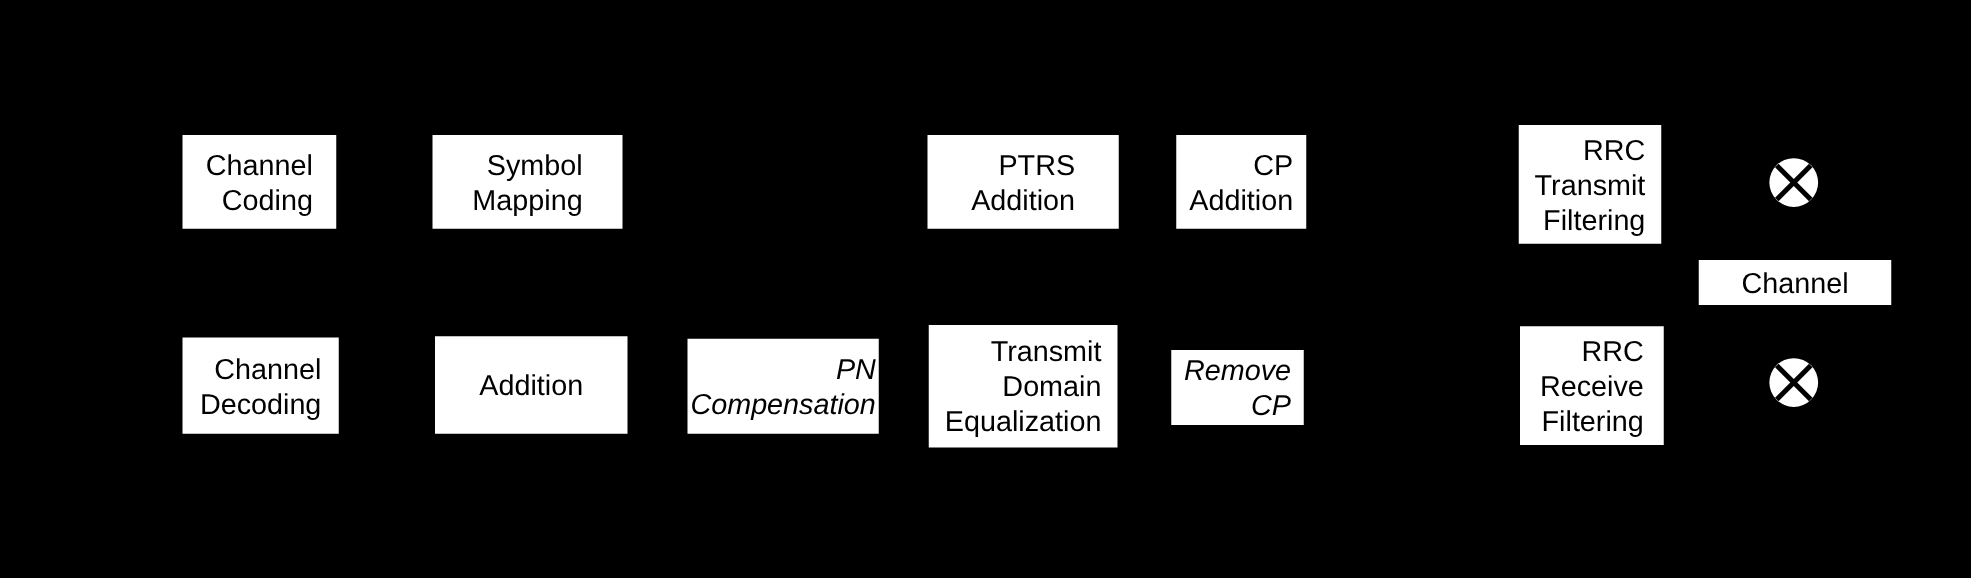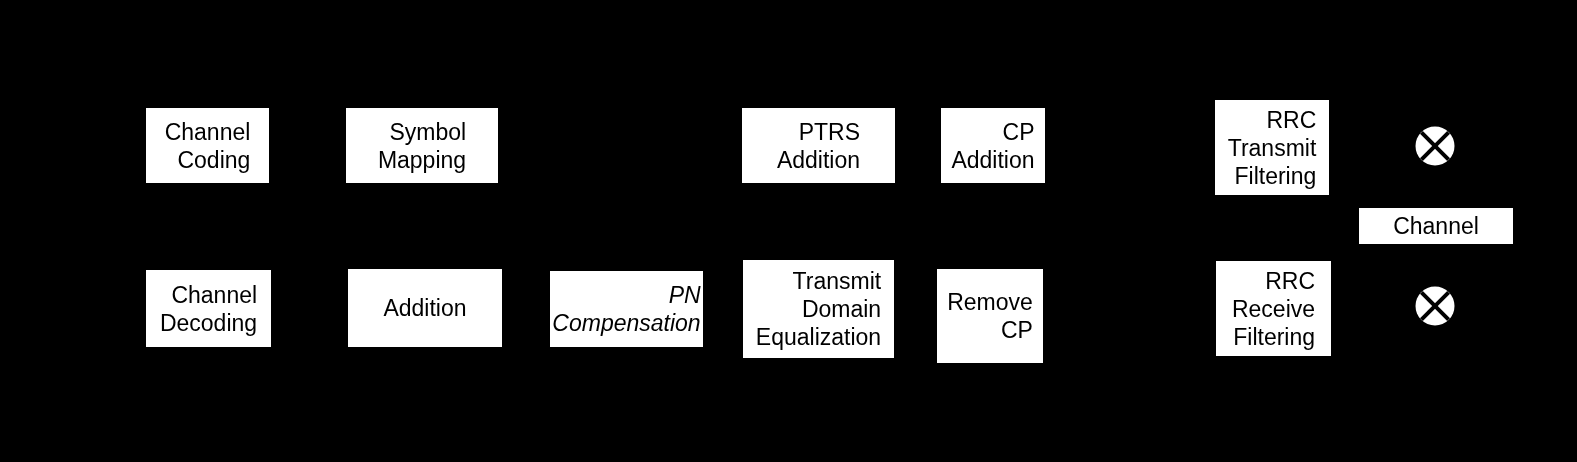--- a/index.html
+++ b/index.html
@@ -25,21 +25,21 @@
   #b-channel-coding   {left:146px; top:108px; width:123px; height:75px;}
   #b-symbol-mapping   {left:346px; top:108px; width:152px; height:75px;}
   #b-ptrs-addition    {left:742px; top:108px; width:153px; height:75px;}
   #b-cp-addition      {left:941px; top:108px; width:104px; height:75px;}
   #b-rrc-transmit     {left:1215px;top:100px; width:114px; height:95px;}
   #b-channel          {left:1359px;top:208px; width:154px; height:36px;}
   #b-channel-decoding {left:146px; top:270px; width:125px; height:77px;}
   #b-demapping        {left:348px; top:269px; width:154px; height:78px;}
   #b-pn-compensation  {left:550px; top:271px; width:153px; height:76px;font-style:italic;}
   #b-fde              {left:743px; top:260px; width:151px; height:98px;}
-  #b-remove-cp        {left:937px; top:269px; width:106px; height:94px;}
+  #b-remove-cp        {left:937px; top:280px; width:106px; height:60px;font-style:italic;}
   #b-rrc-receive      {left:1216px;top:261px; width:115px; height:95px;}
   #m-tx-mixer         {left:1415px;top:126px;}
   #m-rx-mixer         {left:1415px;top:286px;}
 </style>
 </head>
 <body>
 
 <div class="stage" style="--bg: #000000; --block-fill: #ffffff; --block-text: #000000;">
 
   <div class="block" id="b-channel-coding">

